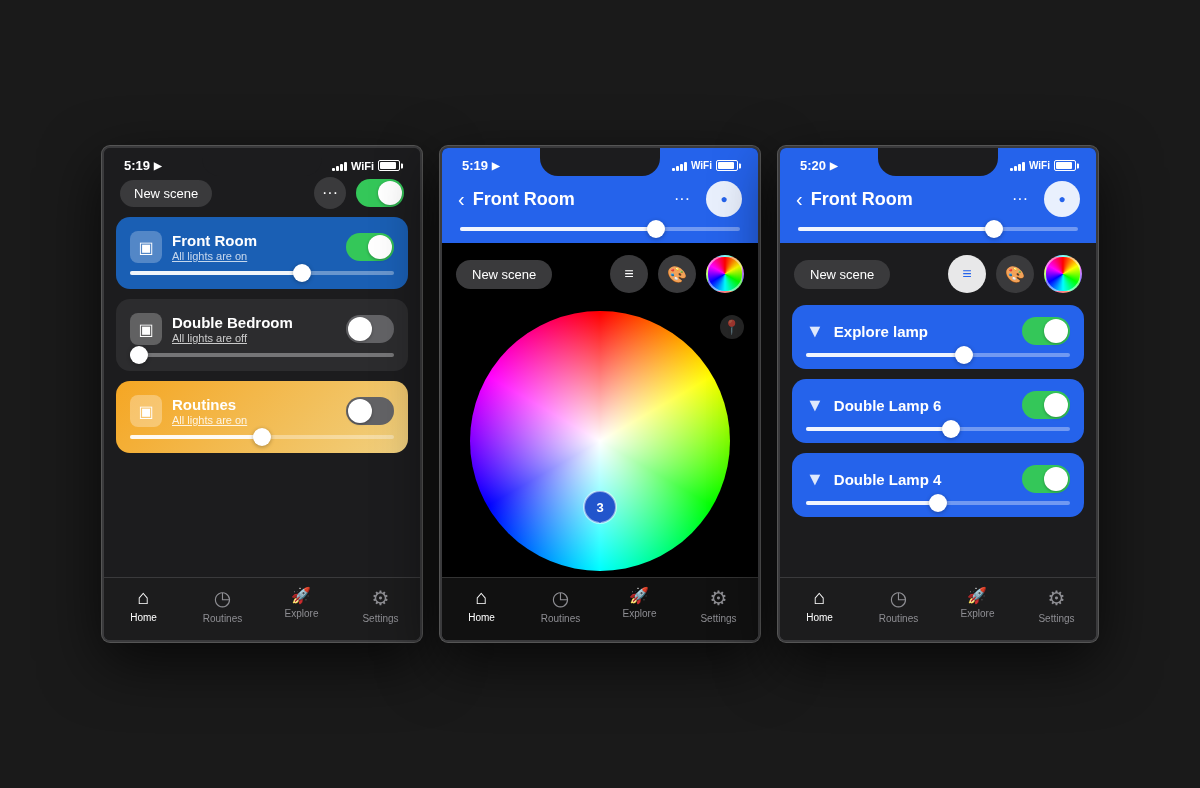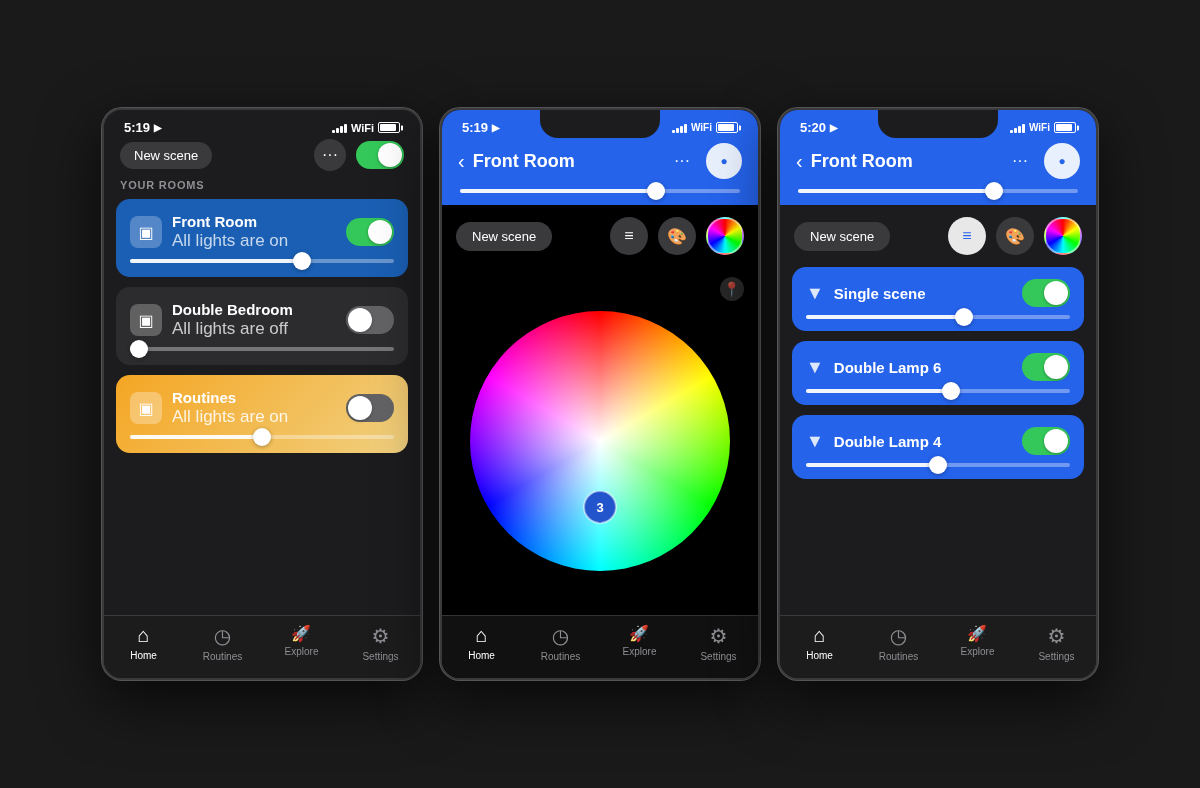--- a/index.html
+++ b/index.html
@@ -15,23 +15,23 @@
     }
     .phones-container {
       display: flex;
       gap: 18px;
       align-items: center;
       justify-content: center;
     }
     
     .phone {
       width: 320px;
-      height: 572px;
+      height: 496px;
       background: #1c1c1e;
-      border-radius: 20px;
+      border-radius: 8px;
       border: 2px solid #3a3a3c;
       position: relative;
       overflow: hidden;
       box-shadow: 0 0 0 1px #555, 0 20px 60px rgba(0,0,0,0.7), inset 0 0 0 1px #2a2a2c;
     }
     .phone::before {
       content: '';
       position: absolute;
       top: 0; left: 50%;
       transform: translateX(-50%);
@@ -177,21 +177,21 @@
     .room-icon {
       width: 32px; height: 32px;
       background: rgba(255,255,255,0.25);
       border-radius: 8px;
       display: flex; align-items: center; justify-content: center;
       font-size: 16px;
       color: #fff;
     }
     .room-info { flex: 1; }
     .room-name { color: #fff; font-size: 15px; font-weight: 600; }
-    .room-status { color: rgba(255,255,255,0.75); font-size: 17px; margin-top: 1px; }
+    .room-status { color: rgba(255,255,255,0.75); font-size: 11px; margin-top: 1px; text-decoration: underline; }
     .room-card-orange .room-name { color: #fff; }
     .room-card-orange .room-status { color: rgba(255,255,255,0.85); }
     .brightness-slider {
       width: 100%;
       height: 4px;
       background: rgba(255,255,255,0.35);
       border-radius: 2px;
       position: relative;
     }
     .brightness-fill {
@@ -429,21 +429,20 @@
       <div class="phone1-header">
         <button class="btn-new-scene">New scene</button>
         <div class="header-right">
           <button class="btn-dots">
             <span>···</span>
           </button>
           <div class="toggle-on"></div>
         </div>
       </div>
 
-      <div class="section-label">YOUR ROOMS</div>
 
       <div class="rooms-list">
 
         <div class="room-card room-card-blue">
           <div class="room-card-top">
             <div class="room-icon">▣</div>
             <div class="room-info">
               <div class="room-name">Front Room</div>
               <div class="room-status">All lights are on</div>
             </div>
@@ -654,21 +653,21 @@
           <span>🎨</span>
         </button>
         <div class="color-dot" style="width:38px;height:38px;cursor:pointer;"></div>
       </div>
 
       <div class="lights-list">
 
         <div class="light-card">
           <div class="light-card-top">
             <span class="light-icon">▼</span>
-            <span class="light-name">Single scene</span>
+            <span class="light-name">Explore lamp</span>
             <div class="toggle-on"></div>
           </div>
           <div class="brightness-slider">
             <div class="brightness-fill" style="width:60%;"></div>
             <div class="brightness-thumb" style="left:calc(60% - 9px);"></div>
           </div>
         </div>
 
         <div class="light-card">
           <div class="light-card-top">

